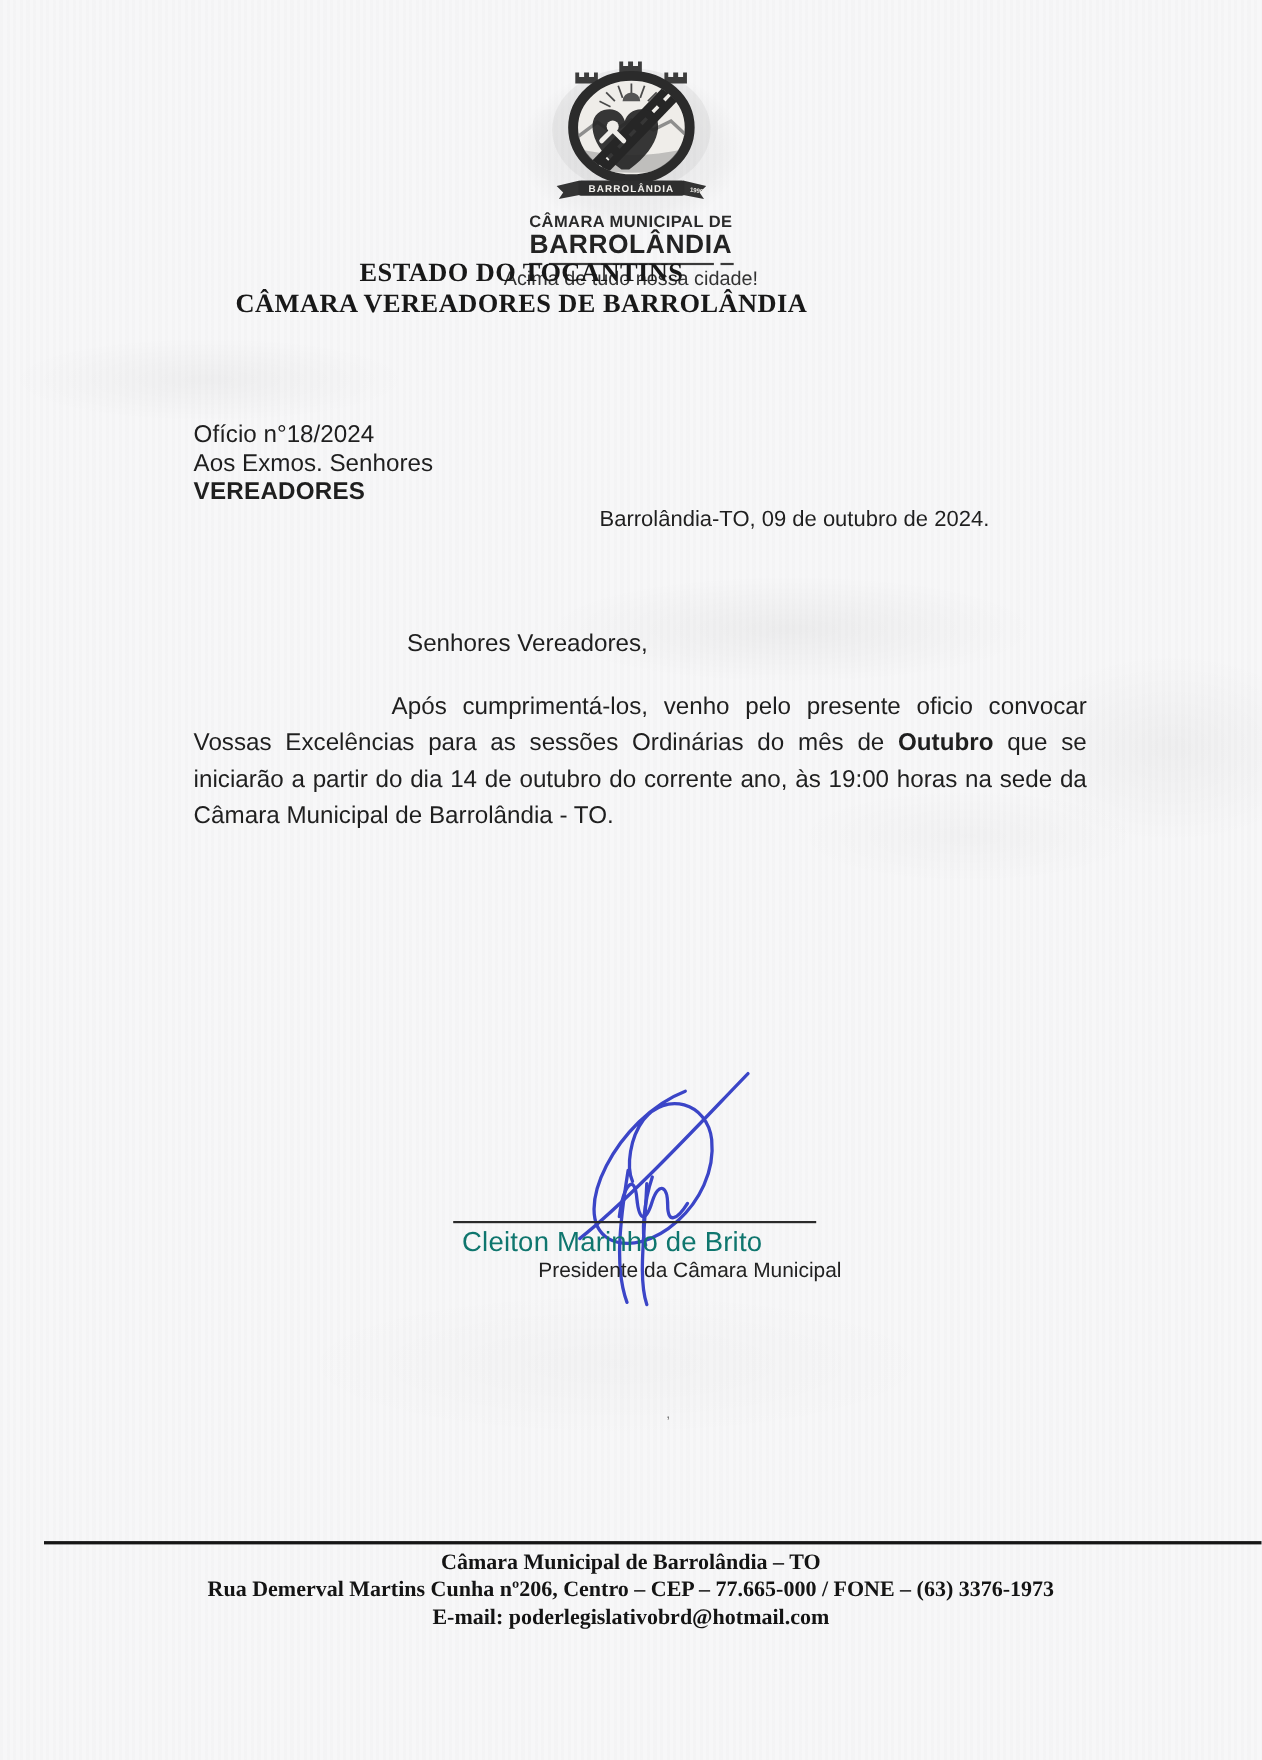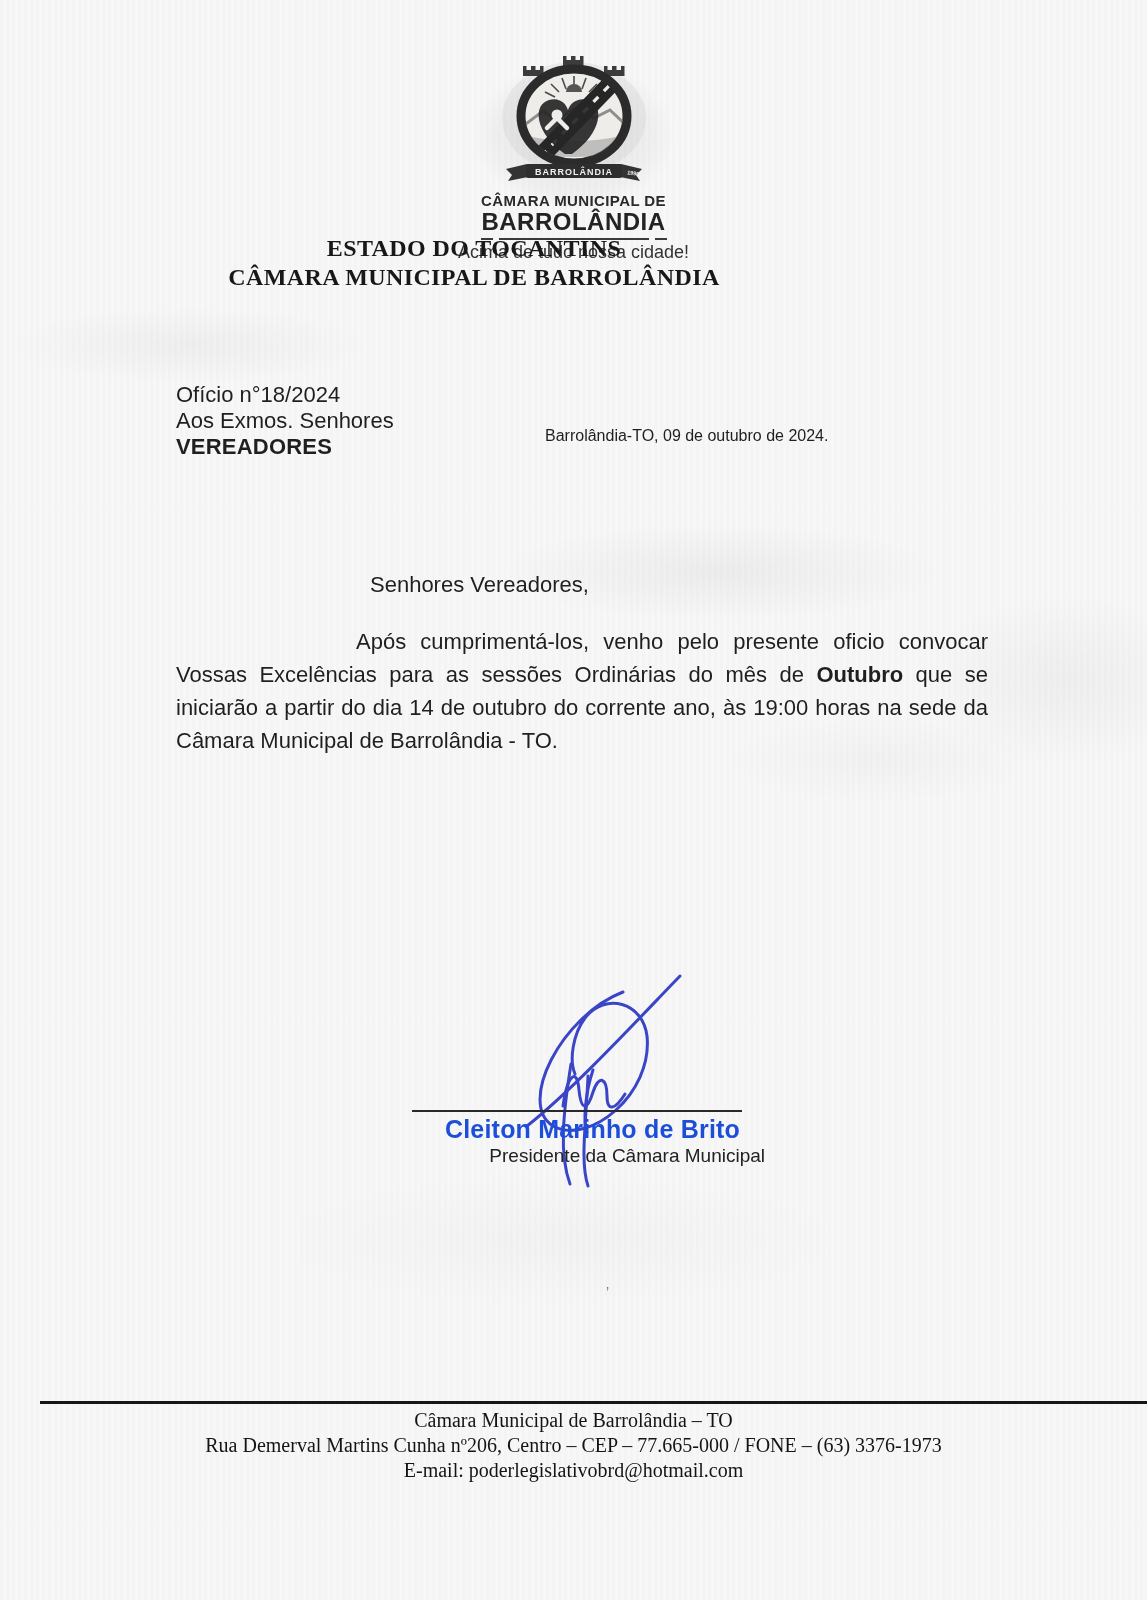--- a/index.html
+++ b/index.html
@@ -36,51 +36,51 @@
   .doc-heading {
     position:absolute; top:234px; left:0; width:948px; text-align:center;
     font-family:"Liberation Serif", serif; font-weight:700;
     font-size:24px; line-height:29px; color:#181818; letter-spacing:0.4px;
   }
 
   
   .ref-block { position:absolute; top:382px; left:176px; font-size:22px; line-height:26px; }
   .ref-block .bold { font-weight:700; letter-spacing:0.2px; }
 
-  .dateline { position:absolute; top:427px; left:545px; font-size:16px; }
+  .dateline { position:absolute; top:461px; left:545px; font-size:20px; }
 
   .salutation { position:absolute; top:572px; left:370px; font-size:22px; }
 
   
   .body-p {
     position:absolute; left:176px; width:812px;
     font-size:22px; line-height:33px; text-align:justify; text-indent:180px;
   }
   .p1 { top:625px; }
   .p2 { top:838px; }
   .body-p b { font-weight:700; }
 
   
   .sig-svg { position:absolute; left:475px; top:972px; }
   .sig-line { position:absolute; left:412px; top:1110px; width:330px; border-top:2px solid #2a2a2a; }
   .sig-name {
-    position:absolute; left:420px; top:1115px; width:345px; text-align:center;
-    font-size:25px; font-weight:700; color:#1d4ed8; letter-spacing:0.2px;
+    position:absolute; left:420px; top:1115px; width:345px; text-align:left;
+    font-size:25px; font-weight:400; color:#0f766e; letter-spacing:0.2px;
   }
   .sig-title {
     position:absolute; left:420px; top:1145px; width:345px; text-align:right;
     font-size:19px; color:#222;
   }
   .stray-mark { position:absolute; left:606px; top:1284px; font-size:14px; color:#777; }
 
   
   .footer-rule { position:absolute; left:40px; top:1401px; width:1107px; border-top:3px solid #161616; }
   .footer {
     position:absolute; top:1408px; left:0; width:1147px; text-align:center;
-    font-family:"Liberation Serif", serif; font-weight:400;
+    font-family:"Liberation Serif", serif; font-weight:700;
     font-size:20px; line-height:25px; color:#141414;
   }
 </style>
 </head>
 <body>
 
 <div class="page">
 
   <div class="emblem">
     <svg width="162" height="132" viewBox="0 0 162 132">
@@ -142,21 +142,21 @@
     <div class="emblem-rule">
       <span class="dash"></span>
         <span class="bar"></span>
         <span class="dash"></span>
     </div>
     <div class="emblem-motto">Acima de tudo nossa cidade!</div>
   </div>
 
   <div class="doc-heading">
     <div>ESTADO DO TOCANTINS</div>
-    <div>CÂMARA MUNICIPAL DE BARROLÂNDIA</div>
+    <div>CÂMARA VEREADORES DE BARROLÂNDIA</div>
   </div>
 
   <div class="ref-block">
     <div>Ofício n°18/2024</div>
     <div>Aos Exmos. Senhores</div>
     <div class="bold">VEREADORES</div>
   </div>
 
   <div class="dateline">Barrolândia-TO, 09 de outubro de 2024.</div>
 

